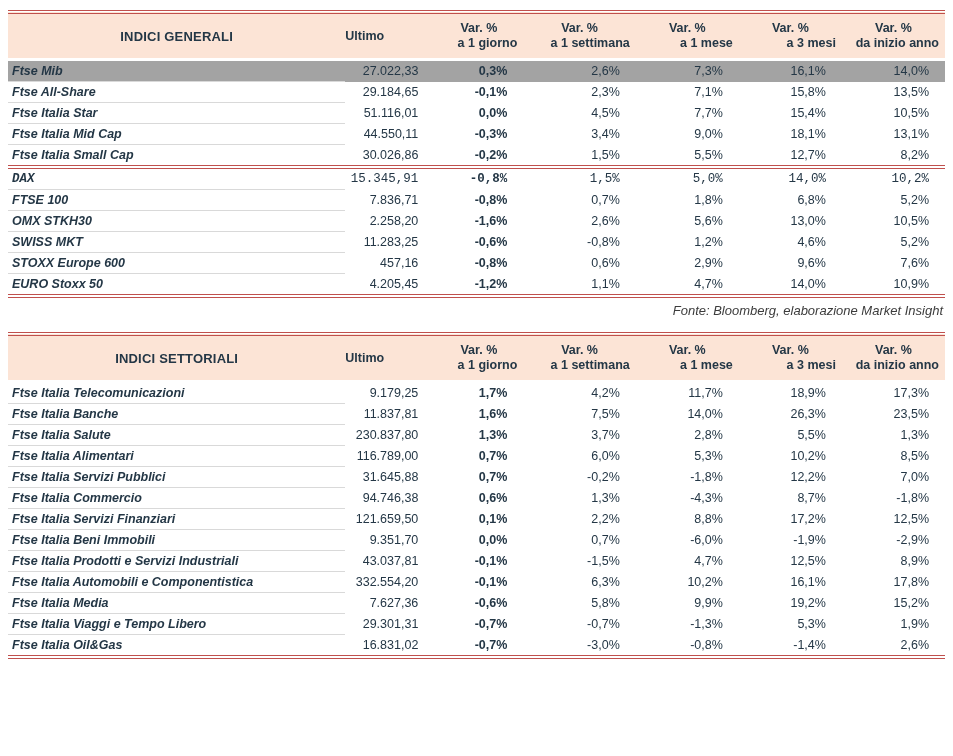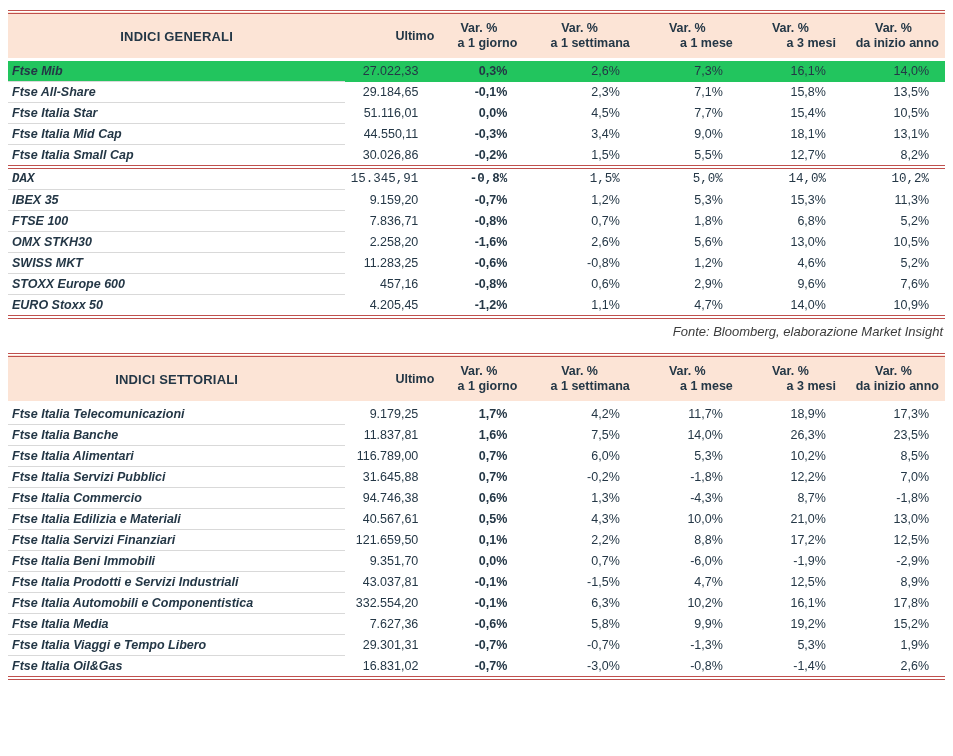--- a/index.html
+++ b/index.html
@@ -35,21 +35,21 @@
     background: #fce4d6;
     border-top: 4px double #c0504d;
     border-bottom: 3px solid #ffffff;
     font-weight: 700;
     height: 44px;
     vertical-align: middle;
     padding: 0;
     color: #243746;
   }
   th.title     { text-align: center; font-size: 13px; letter-spacing: 0.2px; }
-  th.ultimo-h  { text-align: right; font-size: 12.5px; }
+  th.ultimo-h  { text-align: left; font-size: 12.5px; }
   th.num-h .h-top    { line-height: 15px; }
   th.num-h .h-bottom { text-align: right; padding-right: 6px; line-height: 15px; }
 
   tbody td {
     padding: 3px 0 2px 0;
     line-height: 15px;
     vertical-align: middle;
   }
   td.name-cell {
     font-weight: 700;
@@ -59,21 +59,21 @@
     white-space: nowrap;
     overflow: hidden;
   }
   td.num-cell {
     text-align: right;
     padding-right: 16px;
     white-space: nowrap;
   }
   td.num-cell.bold { font-weight: 700; }
 
-  tr.highlight td { background: #22c55e; }
+  tr.highlight td { background: #a3a3a3; }
   tr.section-start td { border-top: 4px double #c0504d; font-family: Liberation Mono, monospace; }
   tbody tr:last-child td { border-bottom: 4px double #c0504d; }
 
   .fonte {
     text-align: right;
     font-style: italic;
     font-size: 13px;
     color: #3c3c3c;
     margin: 5px 2px 14px 0;
   }
@@ -170,29 +170,20 @@
           <tr class="data-row section-start">
             <td class="name-cell">DAX</td>
             <td class="num-cell">15.345,91</td>
             <td class="num-cell bold">-0,8%</td>
             <td class="num-cell">1,5%</td>
             <td class="num-cell">5,0%</td>
             <td class="num-cell">14,0%</td>
             <td class="num-cell">10,2%</td>
           </tr>
           <tr class="data-row">
-            <td class="name-cell">IBEX 35</td>
-            <td class="num-cell">9.159,20</td>
-            <td class="num-cell bold">-0,7%</td>
-            <td class="num-cell">1,2%</td>
-            <td class="num-cell">5,3%</td>
-            <td class="num-cell">15,3%</td>
-            <td class="num-cell">11,3%</td>
-          </tr>
-          <tr class="data-row">
             <td class="name-cell">FTSE 100</td>
             <td class="num-cell">7.836,71</td>
             <td class="num-cell bold">-0,8%</td>
             <td class="num-cell">0,7%</td>
             <td class="num-cell">1,8%</td>
             <td class="num-cell">6,8%</td>
             <td class="num-cell">5,2%</td>
           </tr>
           <tr class="data-row">
             <td class="name-cell">OMX STKH30</td>
@@ -285,20 +276,29 @@
           <tr class="data-row">
             <td class="name-cell">Ftse Italia Banche</td>
             <td class="num-cell">11.837,81</td>
             <td class="num-cell bold">1,6%</td>
             <td class="num-cell">7,5%</td>
             <td class="num-cell">14,0%</td>
             <td class="num-cell">26,3%</td>
             <td class="num-cell">23,5%</td>
           </tr>
           <tr class="data-row">
+            <td class="name-cell">Ftse Italia Salute</td>
+            <td class="num-cell">230.837,80</td>
+            <td class="num-cell bold">1,3%</td>
+            <td class="num-cell">3,7%</td>
+            <td class="num-cell">2,8%</td>
+            <td class="num-cell">5,5%</td>
+            <td class="num-cell">1,3%</td>
+          </tr>
+          <tr class="data-row">
             <td class="name-cell">Ftse Italia Alimentari</td>
             <td class="num-cell">116.789,00</td>
             <td class="num-cell bold">0,7%</td>
             <td class="num-cell">6,0%</td>
             <td class="num-cell">5,3%</td>
             <td class="num-cell">10,2%</td>
             <td class="num-cell">8,5%</td>
           </tr>
           <tr class="data-row">
             <td class="name-cell">Ftse Italia Servizi Pubblici</td>
@@ -312,29 +312,20 @@
           <tr class="data-row">
             <td class="name-cell">Ftse Italia Commercio</td>
             <td class="num-cell">94.746,38</td>
             <td class="num-cell bold">0,6%</td>
             <td class="num-cell">1,3%</td>
             <td class="num-cell">-4,3%</td>
             <td class="num-cell">8,7%</td>
             <td class="num-cell">-1,8%</td>
           </tr>
           <tr class="data-row">
-            <td class="name-cell">Ftse Italia Edilizia e Materiali</td>
-            <td class="num-cell">40.567,61</td>
-            <td class="num-cell bold">0,5%</td>
-            <td class="num-cell">4,3%</td>
-            <td class="num-cell">10,0%</td>
-            <td class="num-cell">21,0%</td>
-            <td class="num-cell">13,0%</td>
-          </tr>
-          <tr class="data-row">
             <td class="name-cell">Ftse Italia Servizi Finanziari</td>
             <td class="num-cell">121.659,50</td>
             <td class="num-cell bold">0,1%</td>
             <td class="num-cell">2,2%</td>
             <td class="num-cell">8,8%</td>
             <td class="num-cell">17,2%</td>
             <td class="num-cell">12,5%</td>
           </tr>
           <tr class="data-row">
             <td class="name-cell">Ftse Italia Beni Immobili</td>

